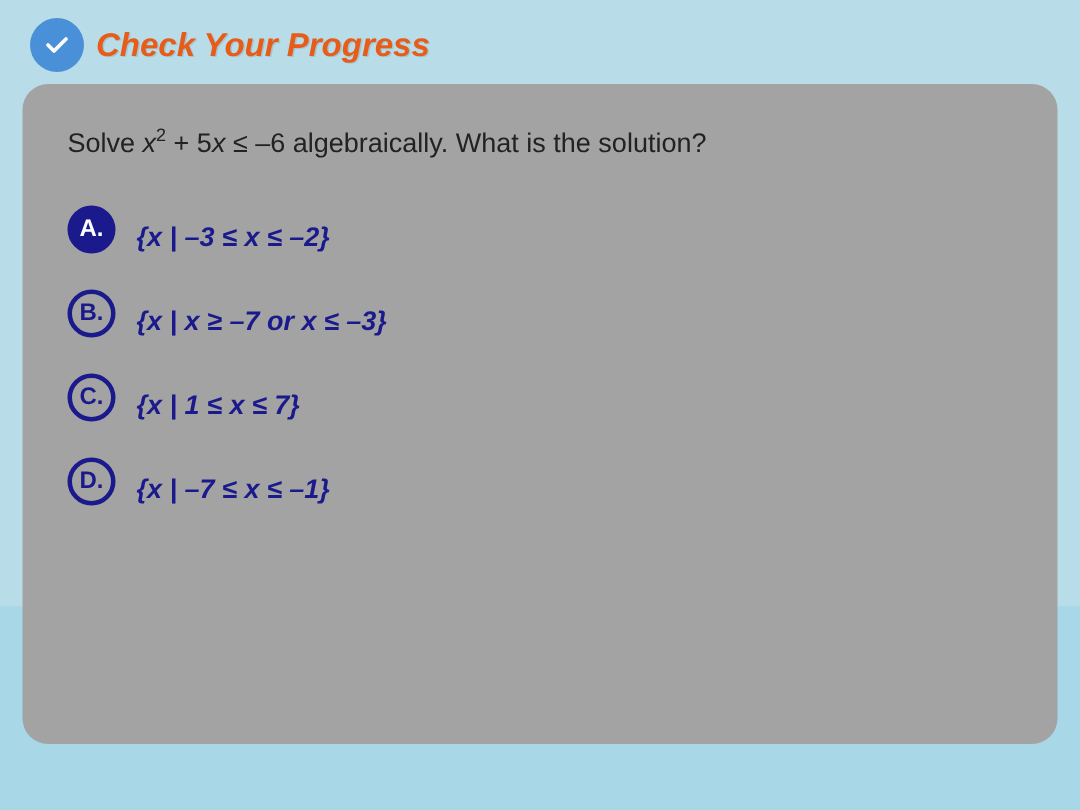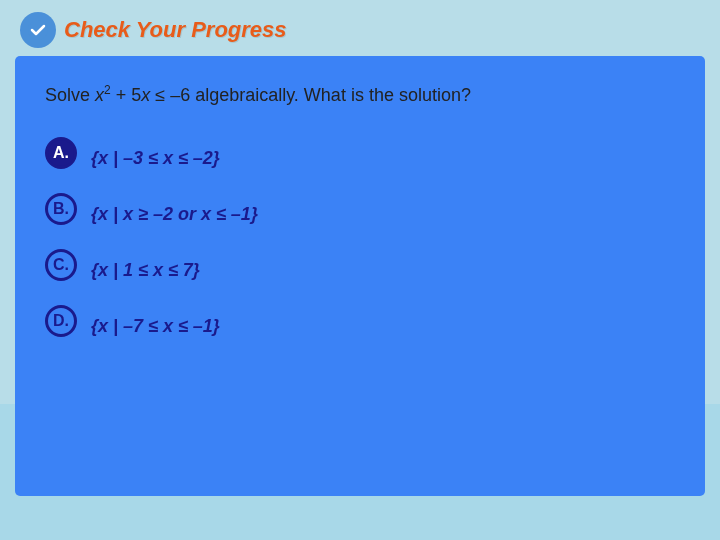--- a/index.html
+++ b/index.html
@@ -67,23 +67,23 @@
       color: #1a1a8c;
       font-style: italic;
     }
 
     .checkpoint-check {
       color: #e85c1a;
     }
 
     
     .content-area {
-      background-color: #3b82f6;
+      background-color: #a3a3a3;
       margin: 0 15px 15px 15px;
-      border-radius: 5px;
+      border-radius: 17px;
       padding: 25px 30px;
       min-height: 440px;
     }
 
     .problem-statement {
       font-size: 18px;
       color: #222;
       margin-bottom: 28px;
       line-height: 1.5;
     }
@@ -152,21 +152,21 @@
       Solve <em>x</em><sup>2</sup> + 5<em>x</em> ≤ –6 algebraically. What is the solution?
     </div>
 
     <div class="answer-choice">
       <div class="choice-label-circle selected">A.</div>
       <span class="choice-text">{x | –3 ≤ x ≤ –2}</span>
     </div>
 
     <div class="answer-choice">
       <div class="choice-label-circle">B.</div>
-      <span class="choice-text">{x | x ≥ –2 or x ≤ –1}</span>
+      <span class="choice-text">{x | x ≥ –7 or x ≤ –3}</span>
     </div>
 
     <div class="answer-choice">
       <div class="choice-label-circle">C.</div>
       <span class="choice-text">{x | 1 ≤ x ≤ 7}</span>
     </div>
 
     <div class="answer-choice">
       <div class="choice-label-circle">D.</div>
       <span class="choice-text">{x | –7 ≤ x ≤ –1}</span>

